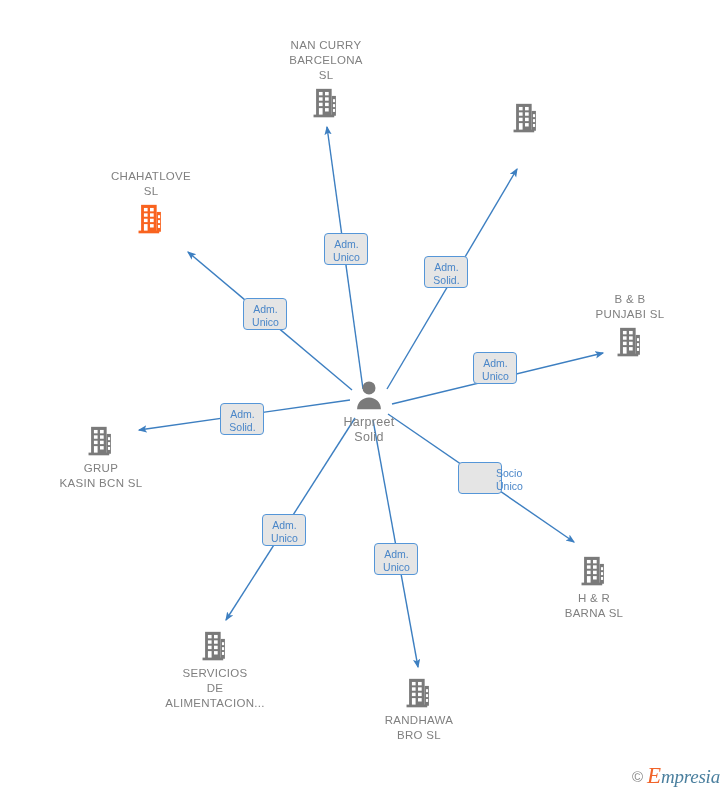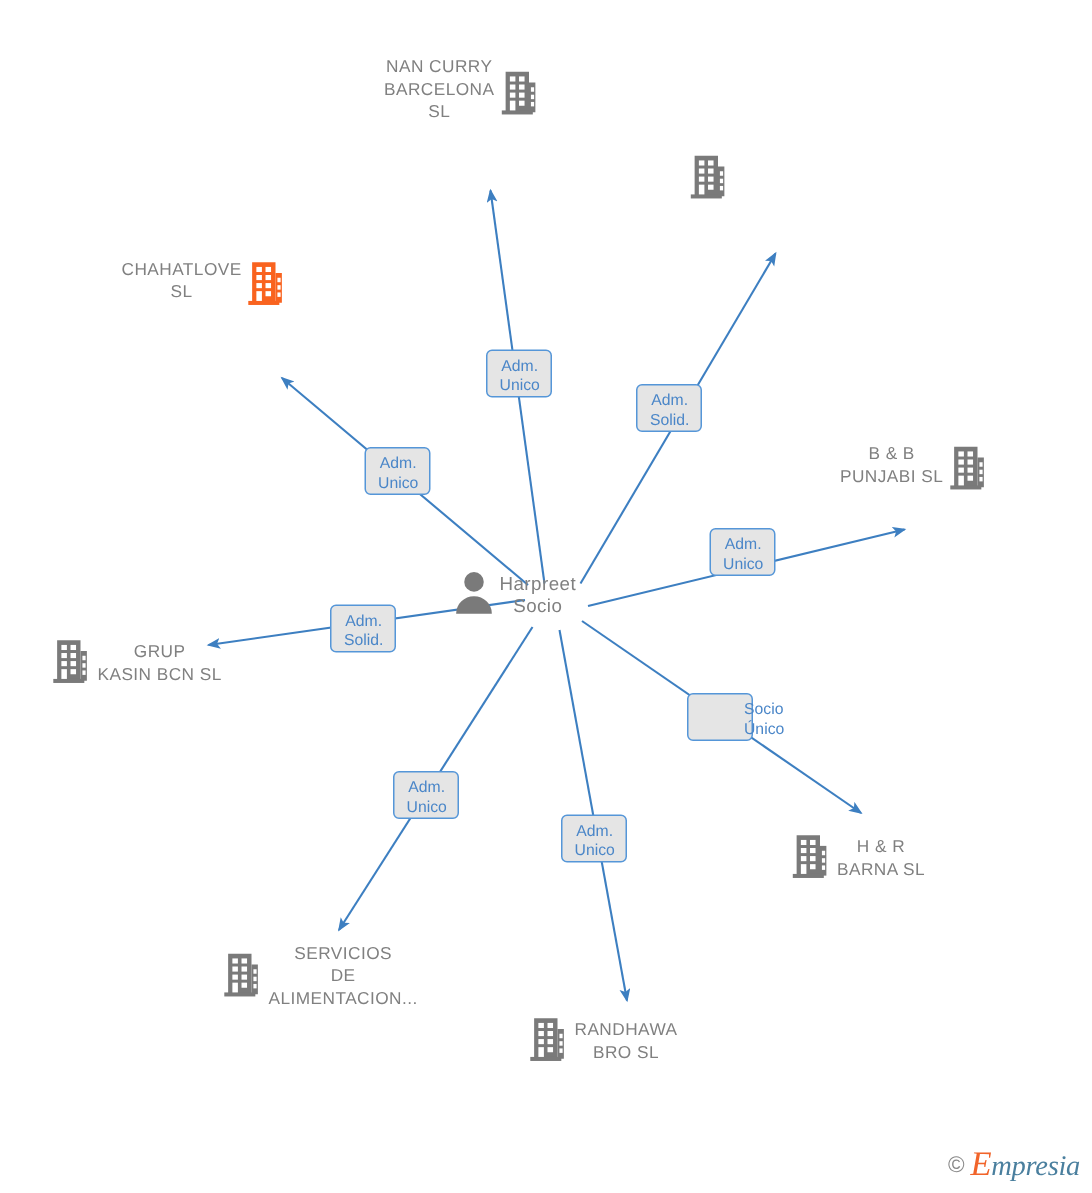--- a/index.html
+++ b/index.html
@@ -24,21 +24,21 @@
     width: 728px;
     height: 795px;
     pointer-events: none;
   }
   .node {
     position: absolute;
     width: 140px;
     margin-left: -70px;
     text-align: center;
     display: flex;
-    flex-direction: row;
+    flex-direction: column;
     align-items: center;
   }
   .node-label {
     font-size: 11.5px;
     line-height: 15px;
     color: #808080;
     letter-spacing: 0.3px;
     white-space: pre-line;
     font-family: "Liberation Sans", sans-serif;
   }
@@ -290,21 +290,21 @@
 BRO  SL</div>
       </div>
       <div class="node label-bottom" style="left: 369px; top: 378px;">
         <span>
           <svg class="node-icon" viewBox="0 0 24 24" aria-hidden="true">
             <circle cx="12" cy="7" r="4.6" fill="#7a7a7a"></circle>
             <path fill="#7a7a7a" d="M3.6 22c0-4.7 3.8-8.2 8.4-8.2s8.4 3.5 8.4 8.2z"></path>
           </svg>
         </span>
         <div class="node-label" style="font-size: 12.5px;">Harpreet
-Socio</div>
+Solid</div>
       </div>
     </div>
   <div id="label-layer">
       <div class="edge-label" style="left: 324px; top: 233px; width: 44px; height: 32px;">Adm.
 Unico</div>
       <div class="edge-label" style="left: 424px; top: 256px; width: 44px; height: 32px;">Adm.
 Solid.</div>
       <div class="edge-label" style="left: 243px; top: 298px; width: 44px; height: 32px;">Adm.
 Unico</div>
       <div class="edge-label" style="left: 473px; top: 352px; width: 44px; height: 32px;">Adm.

